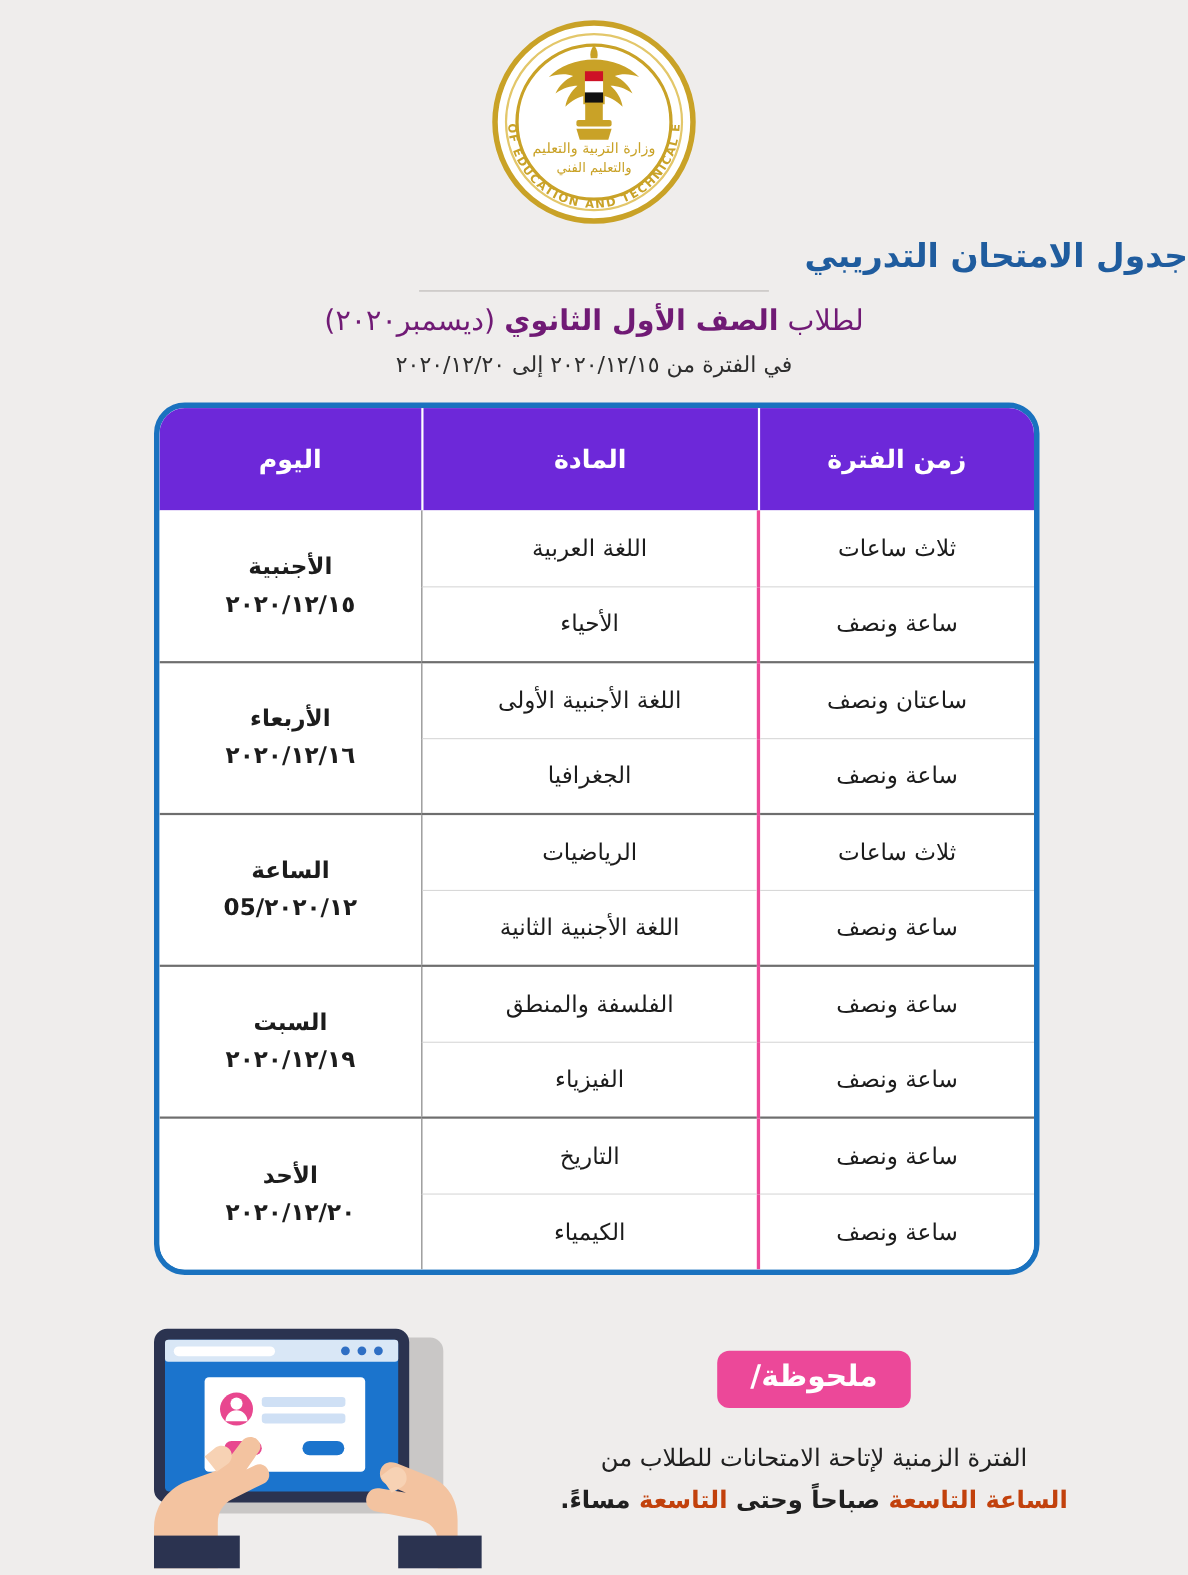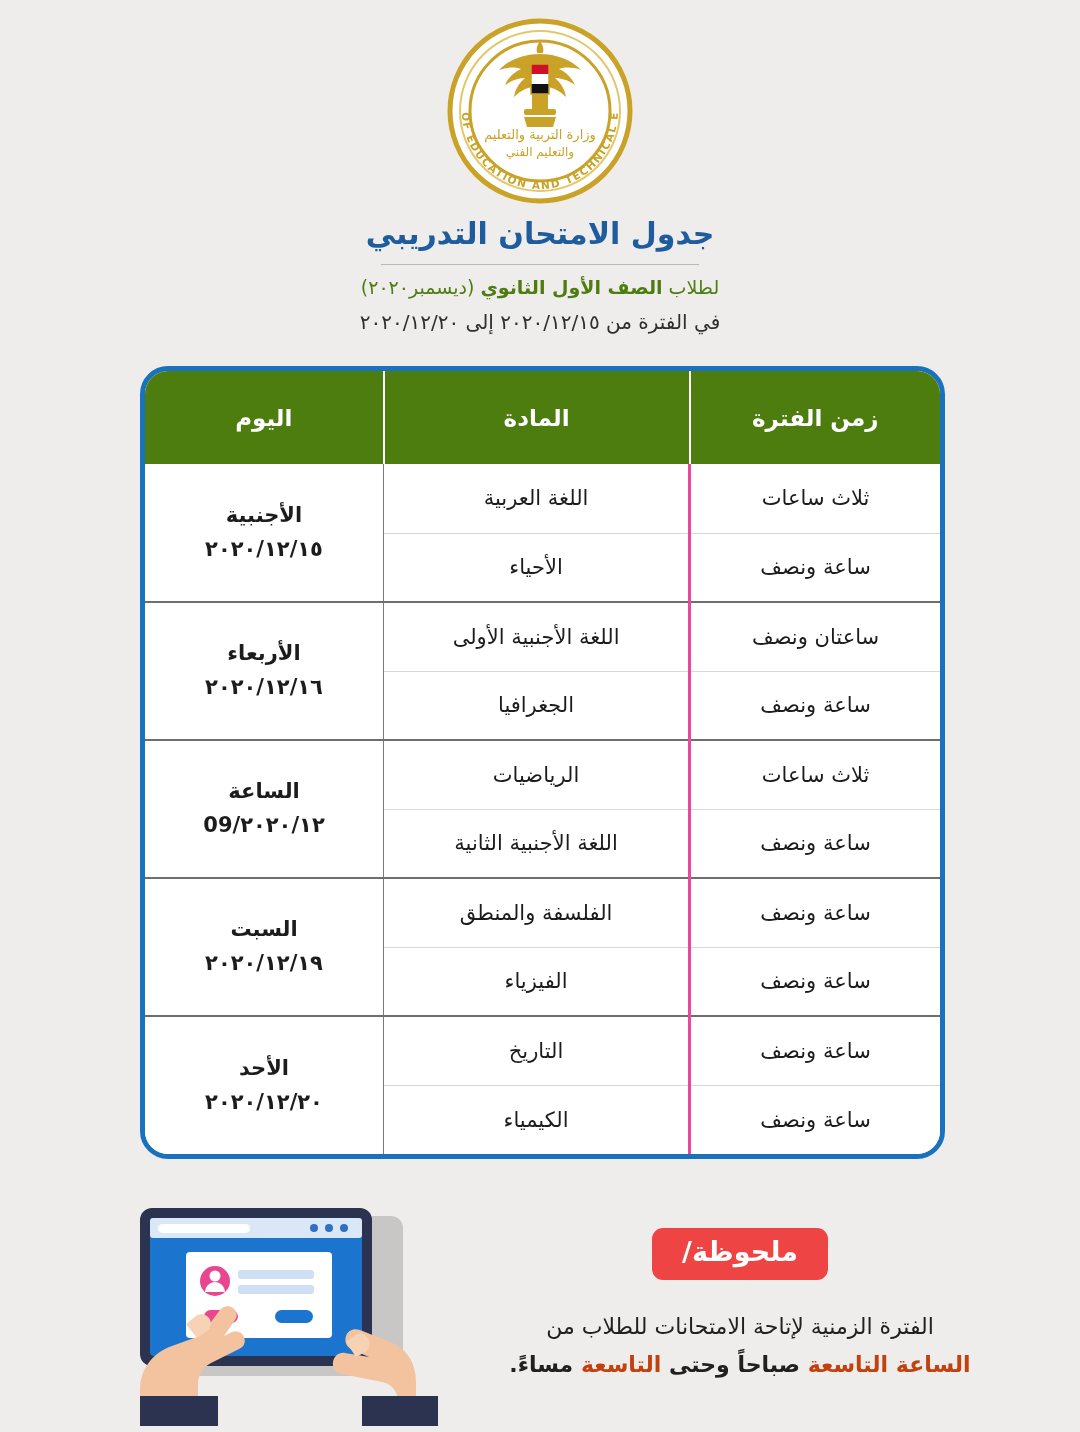--- a/index.html
+++ b/index.html
@@ -35,30 +35,31 @@
   .title-block {
     text-align: center;
     margin-top: 10px;
   }
   .main-title {
     font-size: 30px;
     font-weight: bold;
     color: #1f5c9e;
     letter-spacing: 0px;
     line-height: 1.2;
+    text-align: right;
   }
   .title-rule {
     width: 318px;
     height: 1px;
     background: #b9b6b4;
     margin: 12px auto 10px auto;
   }
   .sub-title {
-    font-size: 19px;
-    color: #4d7c0f;
+    font-size: 26px;
+    color: #701a75;
     line-height: 1.35;
   }
   .sub-title .strong { font-weight: bold; }
   .sub-title .light  { font-weight: normal; }
   .period-line {
     font-size: 20px;
     color: #2e2e2e;
     margin-top: 8px;
     line-height: 1.35;
   }
@@ -78,21 +79,21 @@
   table.schedule {
     width: 100%;
     border-collapse: collapse;
     table-layout: fixed;
   }
   table.schedule col.c-time { width: 31.5%; }
   table.schedule col.c-subject { width: 38.5%; }
   table.schedule col.c-day  { width: 30%; }
 
   thead th {
-    background: #4d7c0f;
+    background: #6d28d9;
     color: #ffffff;
     font-size: 23px;
     font-weight: bold;
     height: 93px;
     vertical-align: middle;
     text-align: center;
     border-left: 2px solid #ffffff;
     box-sizing: border-box;
   }
   thead th:last-child { border-left: none; }
@@ -132,21 +133,21 @@
   
   .note-section {
     position: absolute;
     right: 60px;
     top: 1228px;
     width: 560px;
     text-align: center;
   }
   .note-badge {
     display: inline-block;
-    background: #ef4444;
+    background: #ec4899;
     color: #ffffff;
     font-size: 27px;
     font-weight: bold;
     padding: 9px 30px 13px 30px;
     border-radius: 11px;
     line-height: 1.1;
   }
   .note-text {
     margin-top: 28px;
     font-size: 22px;
@@ -258,21 +259,21 @@
       <tr class="sub-row">
         <td class="time">ساعة ونصف</td>
         <td class="subject">الجغرافيا</td>
       </tr>
 
       <tr class="group-start">
         <td class="time">ثلاث ساعات</td>
         <td class="subject">الرياضيات</td>
         <td class="day" rowspan="2">
           <span class="day-name">الساعة</span>
-          <span class="day-date">٢٠٢٠/١٢/09</span>
+          <span class="day-date">٢٠٢٠/١٢/05</span>
         </td>
       </tr>
       <tr class="sub-row">
         <td class="time">ساعة ونصف</td>
         <td class="subject">اللغة الأجنبية الثانية</td>
       </tr>
 
       <tr class="group-start">
         <td class="time">ساعة ونصف</td>
         <td class="subject">الفلسفة والمنطق</td>

